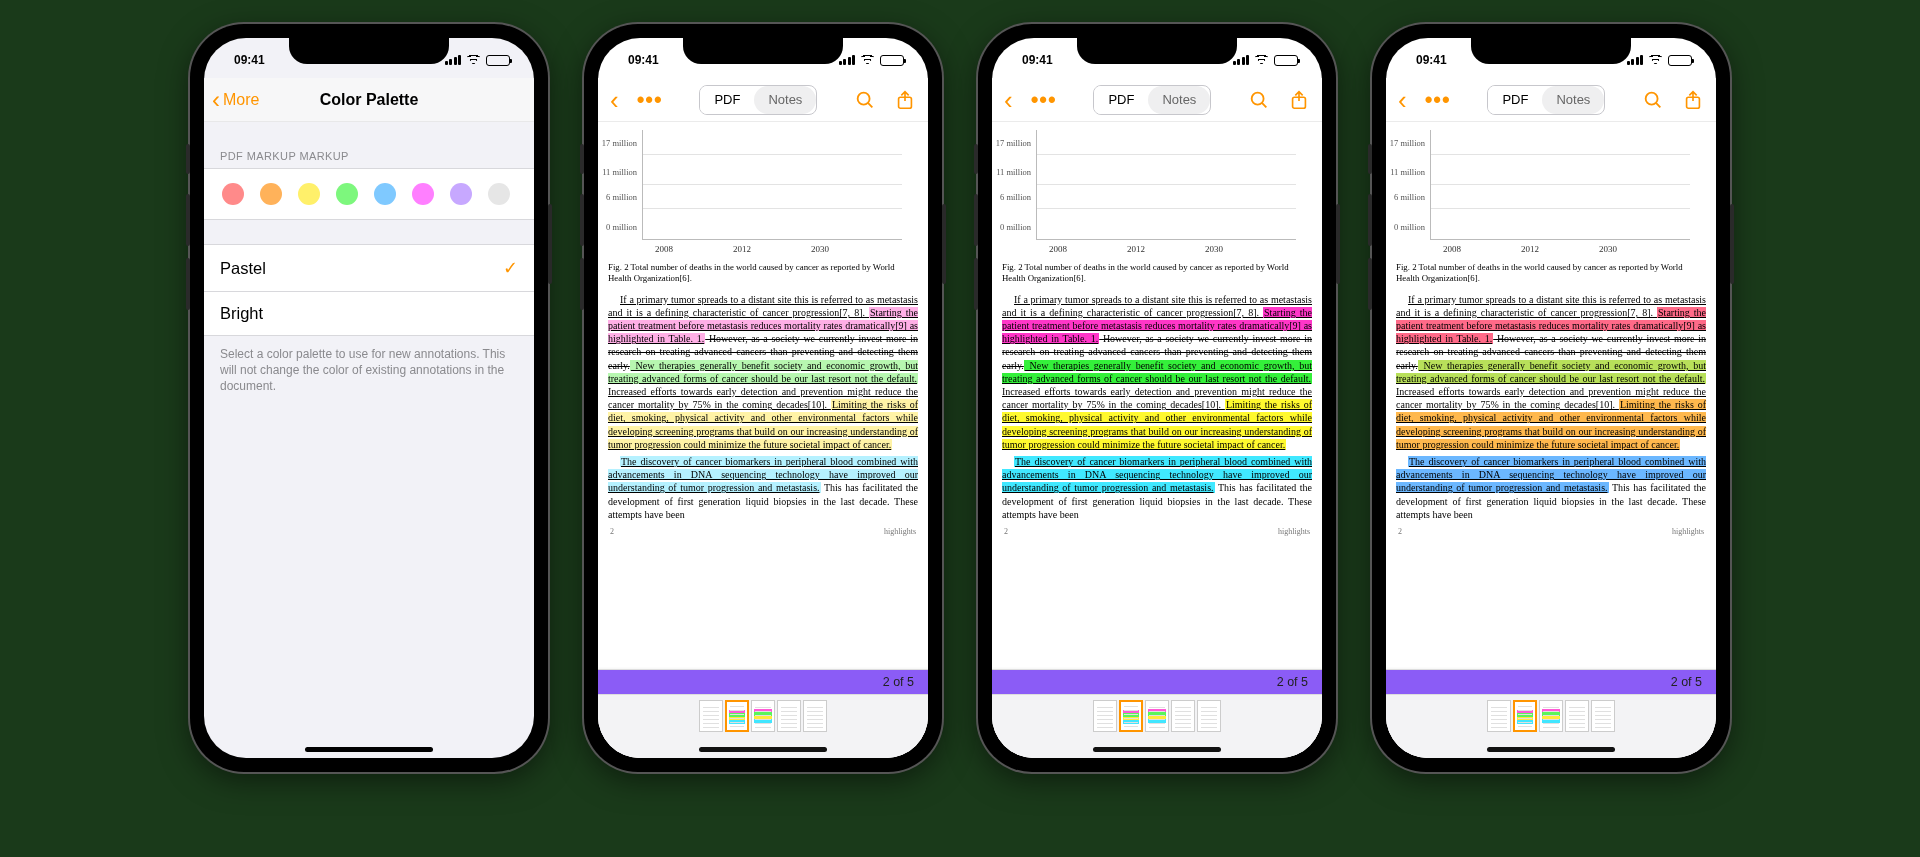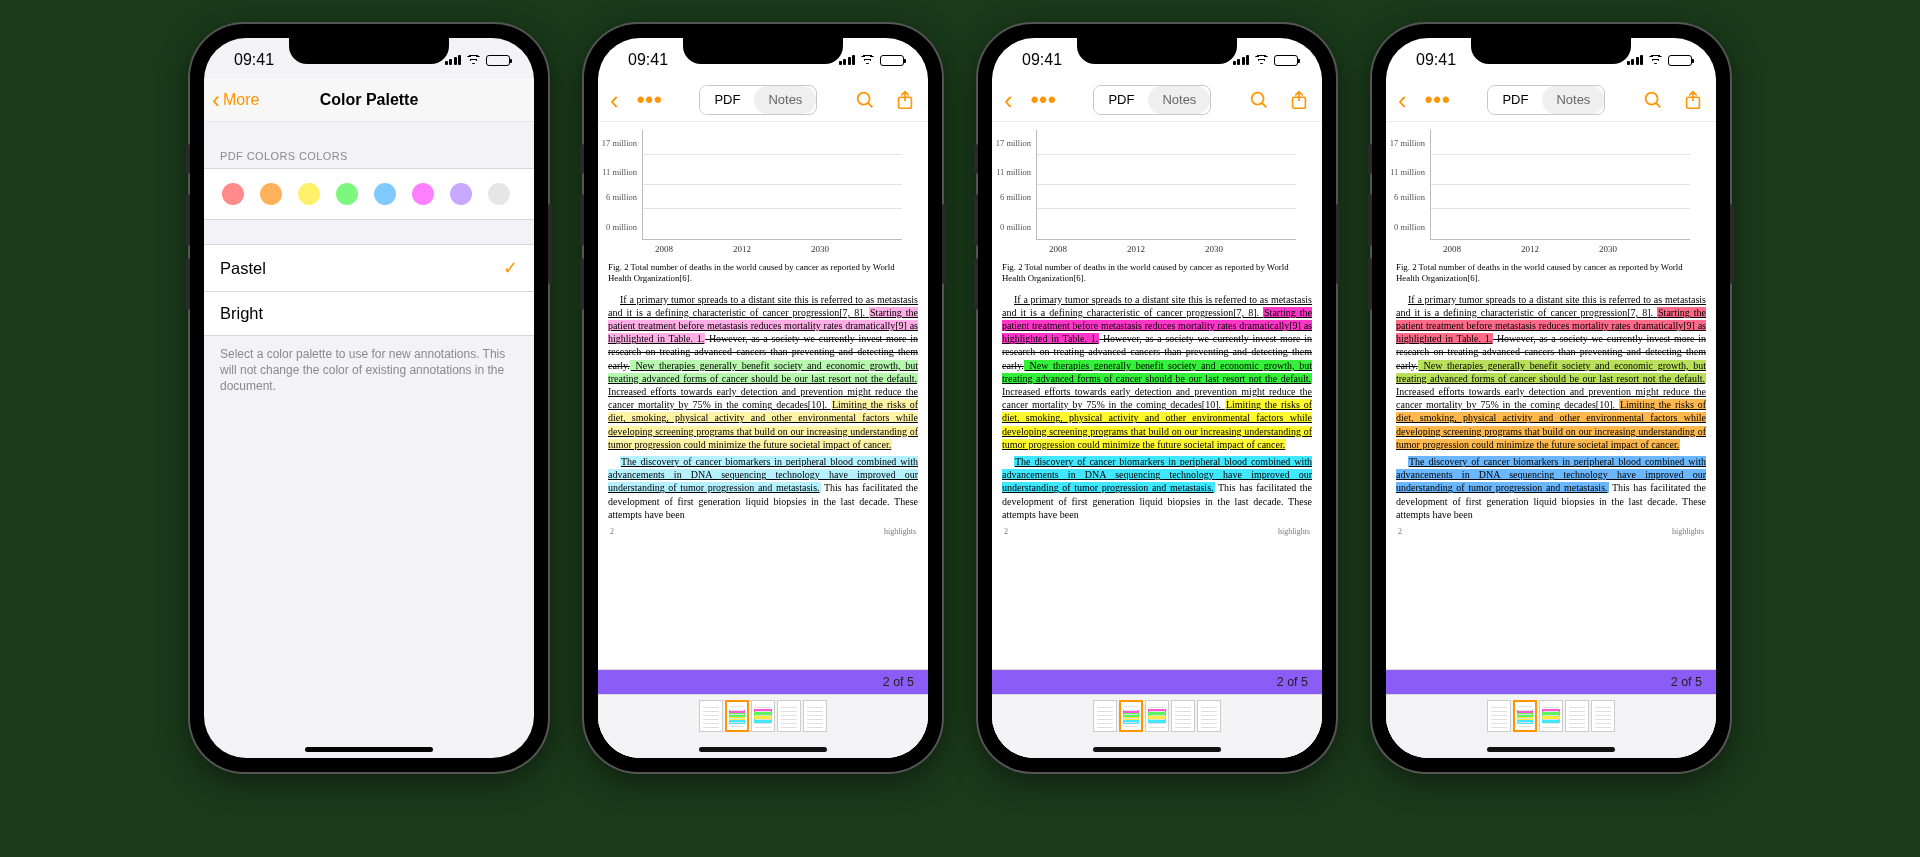--- a/index.html
+++ b/index.html
@@ -55,22 +55,22 @@
   }
   .screen.white { background: #fff; }
 
   
   .statusbar {
     height: 40px;
     display: flex;
     align-items: center;
     justify-content: space-between;
     padding: 0 24px 0 30px;
-    font-size: 16px;
-    font-weight: 400;
+    font-size: 12px;
+    font-weight: 700;
     color: #000;
     position: relative;
     z-index: 60;
   }
   .statusbar .time { padding-top: 4px; }
   .statusbar .indicators { display: flex; gap: 5px; align-items: center; padding-top: 4px; }
   .sig-bars { display: flex; gap: 1.5px; align-items: flex-end; }
   .sig-bars span { width: 3px; background: #000; border-radius: 1px; }
   .sig-bars span:nth-child(1){height:4px} .sig-bars span:nth-child(2){height:6px}
   .sig-bars span:nth-child(3){height:8px} .sig-bars span:nth-child(4){height:10px}
@@ -240,21 +240,21 @@
     </div>
 
     <div class="nav">
       <div class="back">
         <span class="chev">‹</span>
         <span>More</span>
       </div>
       <div class="title">Color Palette</div>
     </div>
 
-    <div class="section-header">PDF COLORS COLORS</div>
+    <div class="section-header">PDF MARKUP MARKUP</div>
     <div class="swatches" id="swatches">
         <div class="swatch" style="background: rgb(255, 138, 138);"></div>
         <div class="swatch" style="background: rgb(255, 178, 90);"></div>
         <div class="swatch" style="background: rgb(255, 240, 106);"></div>
         <div class="swatch" style="background: rgb(125, 247, 125);"></div>
         <div class="swatch" style="background: rgb(127, 201, 255);"></div>
         <div class="swatch" style="background: rgb(255, 127, 255);"></div>
         <div class="swatch" style="background: rgb(199, 168, 255);"></div>
         <div class="swatch" style="background: rgb(230, 230, 230);"></div>
       </div>

